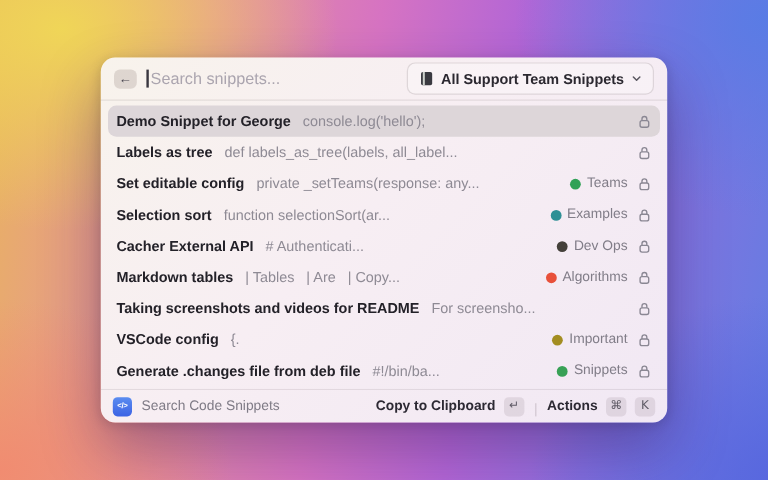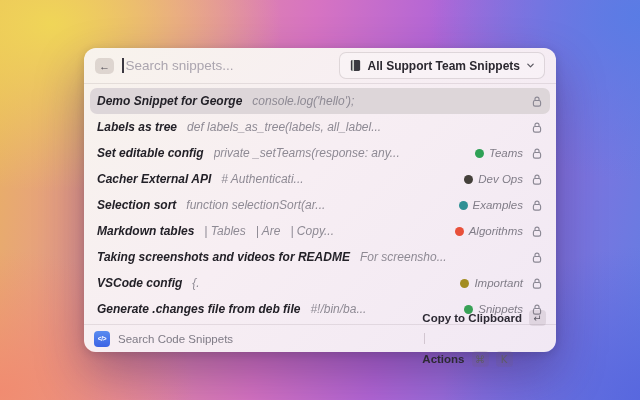--- a/index.html
+++ b/index.html
@@ -42,21 +42,21 @@
     flex:0 0 auto;height:25px;display:flex;align-items:center;gap:6px;
     padding:0 9px;border-radius:7px;margin-left:8px;
     background:rgba(255,255,255,0.28);
     border:1px solid rgba(90,70,80,0.17);
     justify-content:center;
   }
   .dropdown-label{font-size:12px;font-weight:600;color:#2b2830;white-space:nowrap;}
   .book-icon{width:13px;height:13px;display:block;}
   .chev{display:block;}
   
-  .list{flex:1;padding:4px 6px 0 6px;overflow:hidden;font-style:italic;}
+  .list{flex:1;padding:4px 6px 0 6px;overflow:hidden;}
   .row{
     height:26px;display:flex;align-items:center;border-radius:7px;
     padding:0 7px;
   }
   .row.selected{background:#ddd6d9;}
   .row-title{font-size:12px;font-weight:600;color:#232128;white-space:nowrap;flex:0 0 auto;}
   .row-subtitle{
     font-size:12px;color:#8e8a94;margin-left:10px;white-space:pre;
     overflow:hidden;text-overflow:ellipsis;flex:0 1 auto;
   }
@@ -71,21 +71,21 @@
     border-top:1px solid rgba(60,40,50,0.10);padding:0 10px;
     border-radius:0 0 12px 12px;
   }
   .ext-icon{
     width:16px;height:16px;border-radius:4px;
     background:linear-gradient(180deg,#5a8cf0,#3c63e4);
     color:#fff;font-size:6.5px;font-weight:bold;letter-spacing:-0.3px;
     display:flex;align-items:center;justify-content:center;
   }
   .ext-label{font-size:11.5px;color:#7f7b86;margin-left:8px;}
-  .sb-right{margin-left:auto;display:flex;align-items:flex-start;gap:7px;flex-direction:column;}
+  .sb-right{margin-left:auto;display:flex;align-items:flex-end;gap:7px;}
   .action-label{font-size:11.5px;font-weight:700;color:#2c2933;white-space:nowrap;}
   .key{
     min-width:11px;height:16px;padding:0 3px;border-radius:4px;
     background:rgba(110,95,105,0.14);color:#5f5b66;
     font-family:"DejaVu Sans",sans-serif;font-size:10px;
     display:flex;align-items:center;justify-content:center;
   }
   .sb-divider{width:1px;height:11px;background:rgba(60,40,50,0.18);margin:0 2px;}
   .action-group{display:flex;align-items:center;gap:7px;}
 </style>
@@ -149,42 +149,42 @@
         </span>
         <span class="lock">
           <svg width="12" height="13" viewBox="0 0 16 17">
             <rect x="3.2" y="7.2" width="9.6" height="7.4" rx="2.2" fill="none" stroke="currentColor" stroke-width="1.5"></rect>
             <path d="M5.3 7.2 V5.3 a2.7 2.7 0 0 1 5.4 0 V7.2" fill="none" stroke="currentColor" stroke-width="1.5"></path>
           </svg>
         </span>
       </span>
     </div>
       <div class="row">
+      <span class="row-title">Selection sort</span>
+      <span class="row-subtitle">function selectionSort(ar...</span>
+      <span class="row-right">
+        <span class="tag">
+          <span class="tag-dot" style="background: rgb(47, 144, 149);"></span>
+          <span class="tag-label">Examples</span>
+        </span>
+        <span class="lock">
+          <svg width="12" height="13" viewBox="0 0 16 17">
+            <rect x="3.2" y="7.2" width="9.6" height="7.4" rx="2.2" fill="none" stroke="currentColor" stroke-width="1.5"></rect>
+            <path d="M5.3 7.2 V5.3 a2.7 2.7 0 0 1 5.4 0 V7.2" fill="none" stroke="currentColor" stroke-width="1.5"></path>
+          </svg>
+        </span>
+      </span>
+    </div>
+      <div class="row">
       <span class="row-title">Cacher External API</span>
       <span class="row-subtitle"># Authenticati...</span>
       <span class="row-right">
         <span class="tag">
           <span class="tag-dot" style="background: rgb(68, 64, 58);"></span>
           <span class="tag-label">Dev Ops</span>
-        </span>
-        <span class="lock">
-          <svg width="12" height="13" viewBox="0 0 16 17">
-            <rect x="3.2" y="7.2" width="9.6" height="7.4" rx="2.2" fill="none" stroke="currentColor" stroke-width="1.5"></rect>
-            <path d="M5.3 7.2 V5.3 a2.7 2.7 0 0 1 5.4 0 V7.2" fill="none" stroke="currentColor" stroke-width="1.5"></path>
-          </svg>
-        </span>
-      </span>
-    </div>
-      <div class="row">
-      <span class="row-title">Selection sort</span>
-      <span class="row-subtitle">function selectionSort(ar...</span>
-      <span class="row-right">
-        <span class="tag">
-          <span class="tag-dot" style="background: rgb(47, 144, 149);"></span>
-          <span class="tag-label">Examples</span>
         </span>
         <span class="lock">
           <svg width="12" height="13" viewBox="0 0 16 17">
             <rect x="3.2" y="7.2" width="9.6" height="7.4" rx="2.2" fill="none" stroke="currentColor" stroke-width="1.5"></rect>
             <path d="M5.3 7.2 V5.3 a2.7 2.7 0 0 1 5.4 0 V7.2" fill="none" stroke="currentColor" stroke-width="1.5"></path>
           </svg>
         </span>
       </span>
     </div>
       <div class="row">

